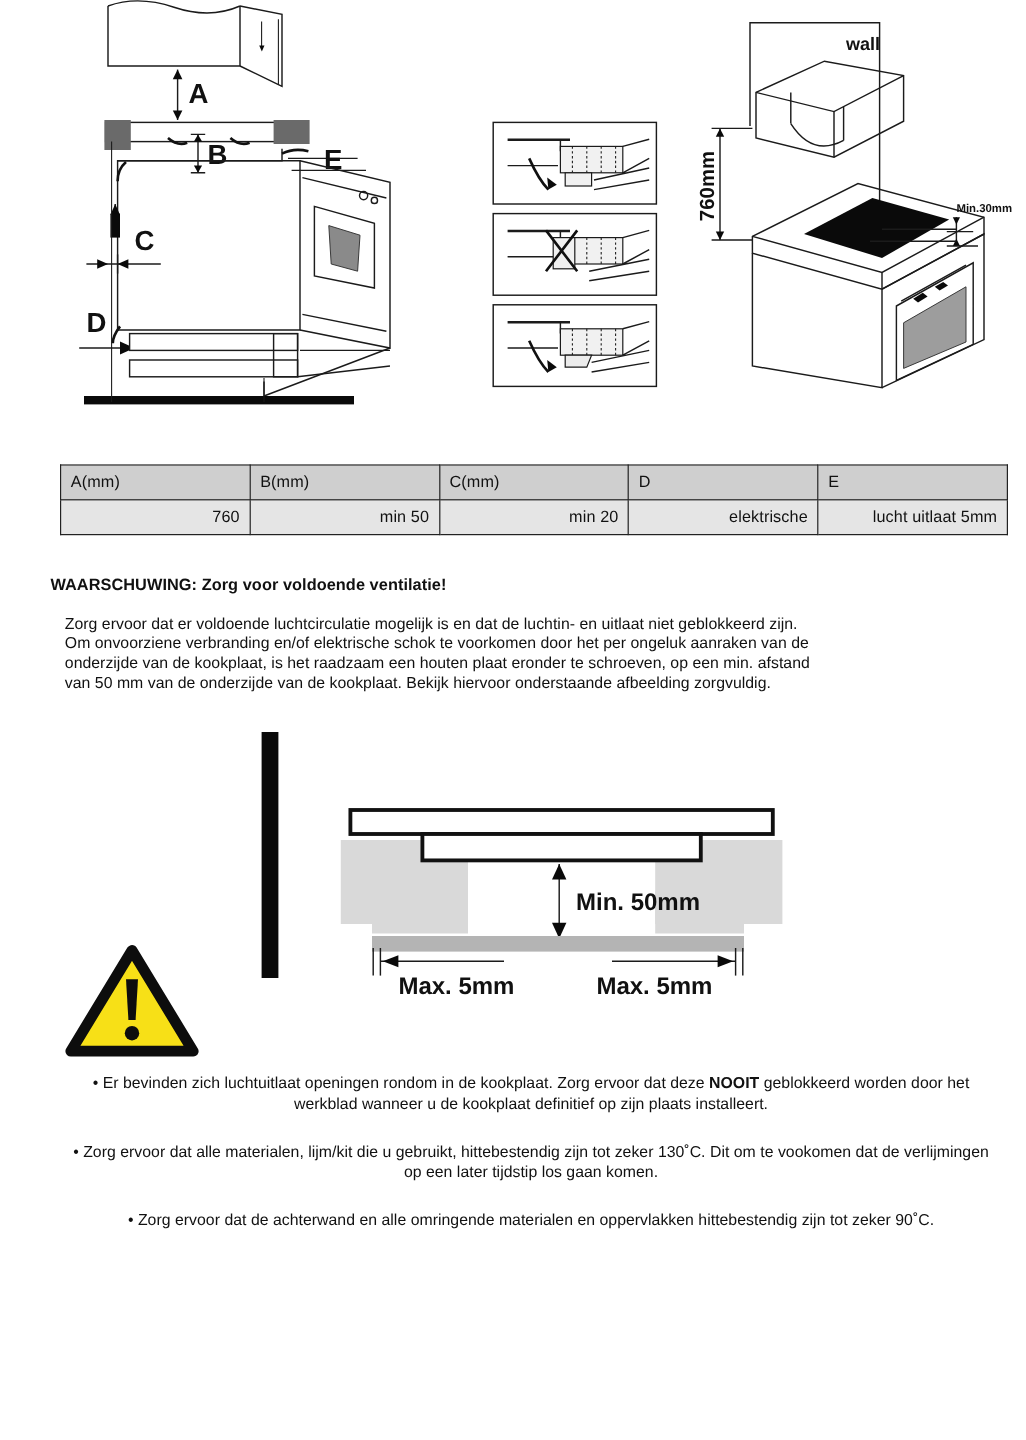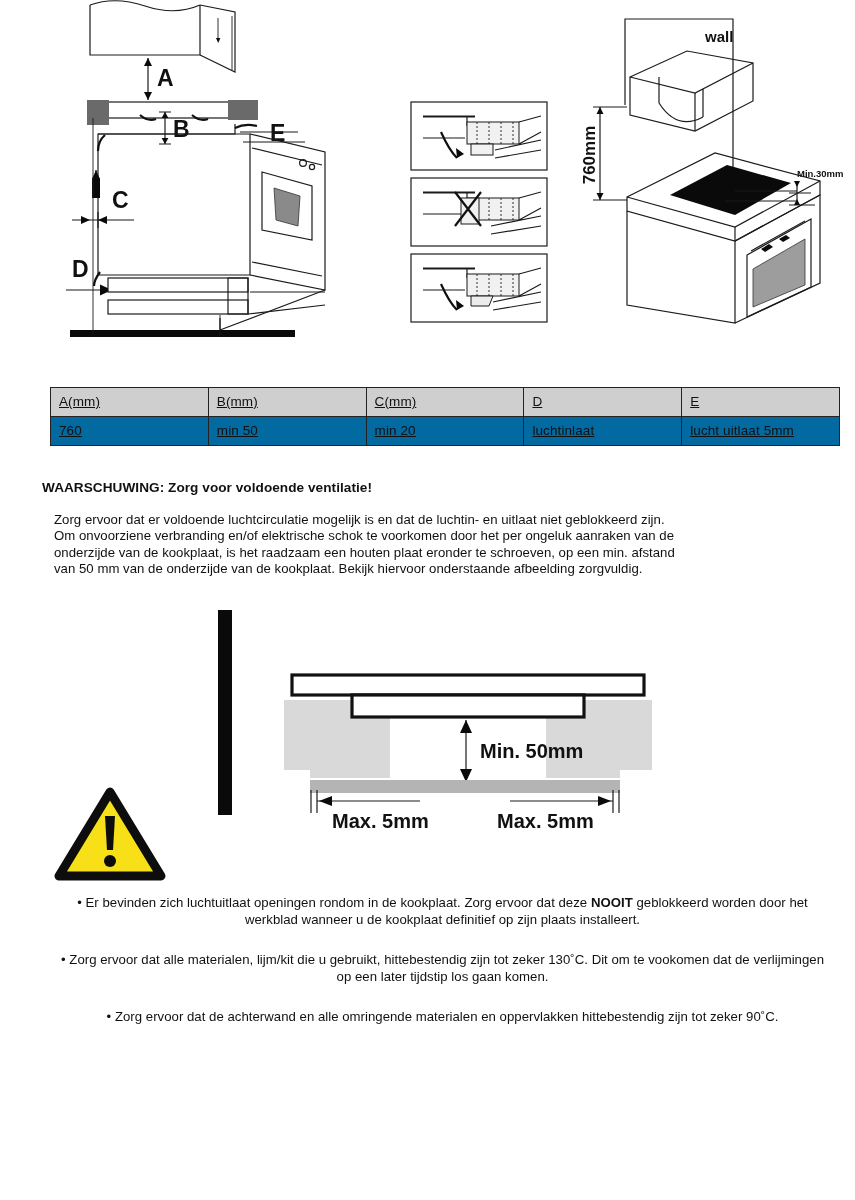--- a/index.html
+++ b/index.html
@@ -41,24 +41,23 @@
     font-size: 13.5px;
   }
   #spec-table th, #spec-table td {
     border: 1.3px solid #222;
     padding: 4px 8px 5px 8px;
     text-align: left;
     font-weight: normal;
     height: 19px;
     vertical-align: middle;
     letter-spacing: 0.1px;
-    text-decoration: underline;
   }
   #spec-table thead th { background: #cfcfcf; }
-  #spec-table tbody td { background: #0369a1; }
+  #spec-table tbody td { background: #e5e5e5; text-align: right; }
 
   
   #warning-block {
     position: absolute;
     left: 42px;
     top: 480px;
     width: 760px;
   }
   .warn-title {
     font-size: 13.6px;
@@ -316,21 +315,21 @@
         <th>C(mm)</th>
         <th>D</th>
         <th>E</th>
       </tr>
     </thead>
     <tbody>
       <tr>
         <td>760</td>
         <td>min 50</td>
         <td>min 20</td>
-        <td>luchtinlaat</td>
+        <td>elektrische</td>
         <td>lucht uitlaat   5mm</td>
       </tr>
     </tbody>
   </table>
 
   <div id="warning-block">
     <p class="warn-title">WAARSCHUWING: Zorg voor voldoende ventilatie!</p>
     <p class="warn-body">
       <span>Zorg ervoor dat er voldoende luchtcirculatie mogelijk is en dat de luchtin- en uitlaat niet geblokkeerd zijn.</span><br>
       <span>Om onvoorziene verbranding en/of elektrische schok te voorkomen door het per ongeluk aanraken van de</span><br>

